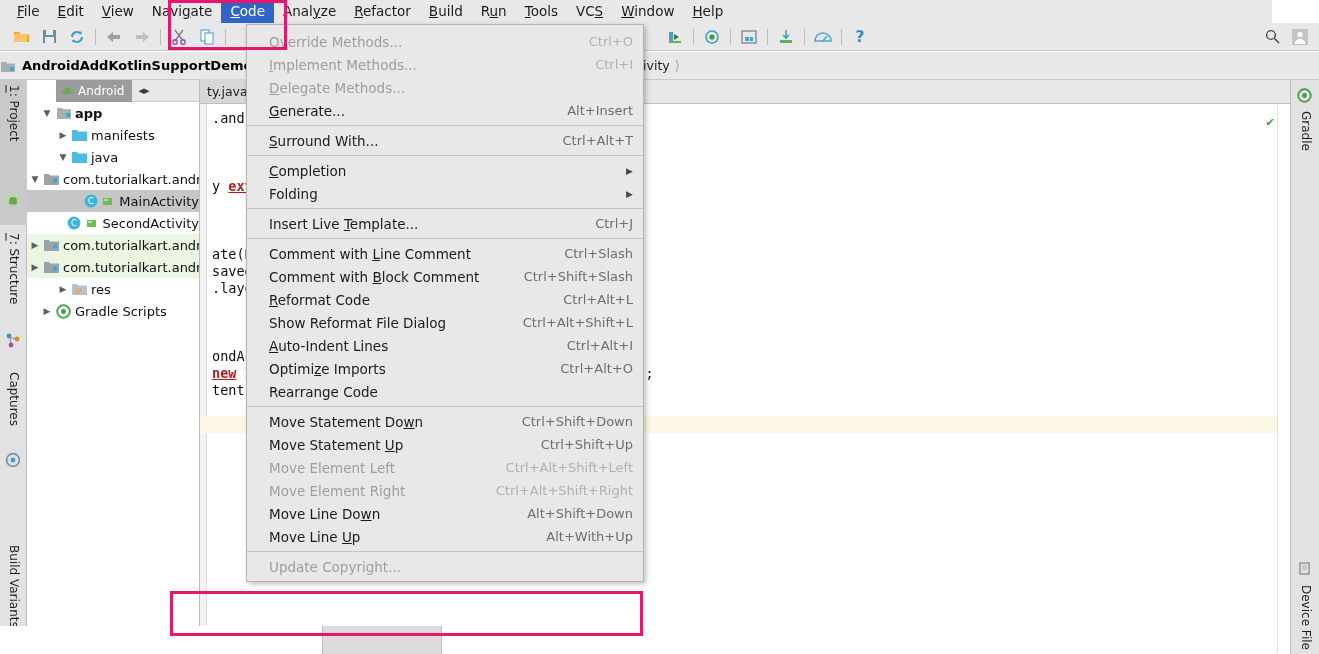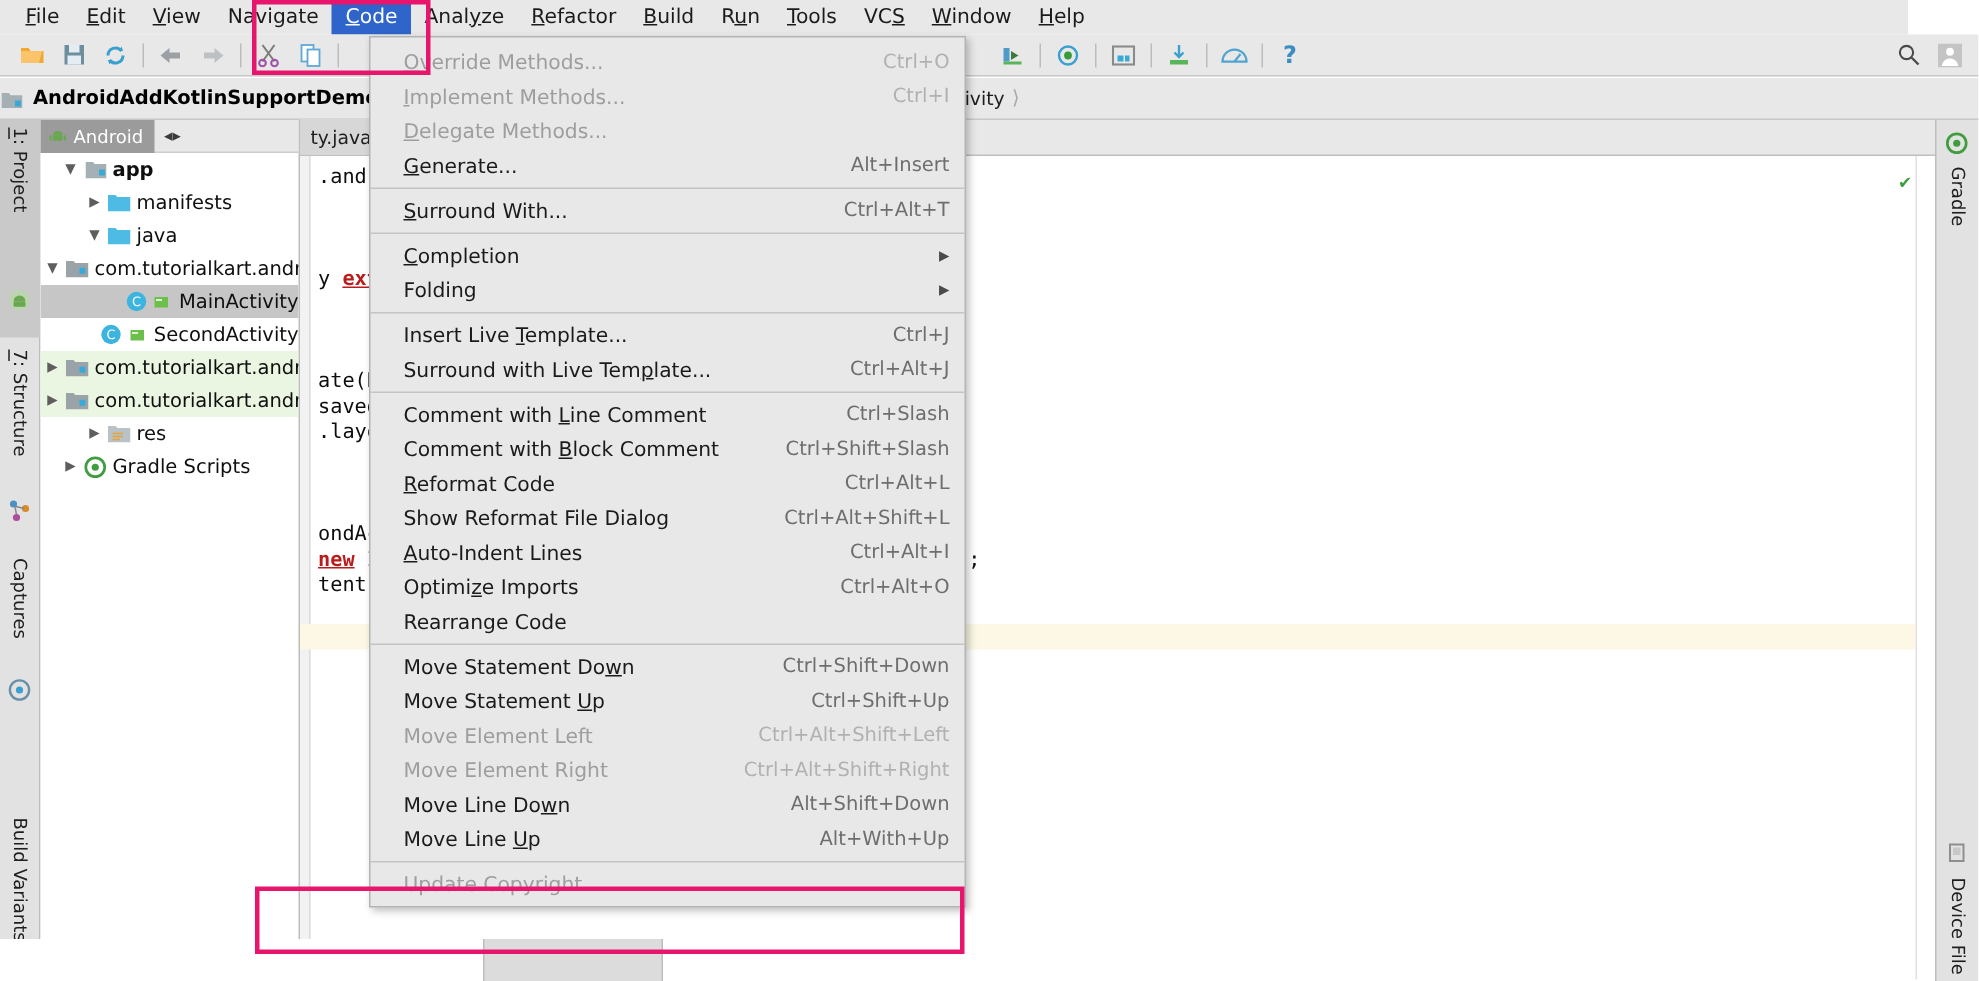--- a/index.html
+++ b/index.html
@@ -84,20 +84,21 @@
   
   .treepanel {
     position: absolute; left: 27px; top: 80px; width: 173px; height: 574px;
     background: #ffffff;
     border-right: 1px solid #bdbdbd;
   }
   .treetabs {
     height: 22px; background: #e8e8e8;
     display: flex; align-items: center;
     border-bottom: 1px solid #cccccc;
+    margin-left: 29px;
   }
   .treetab {
     height: 22px; padding: 0 8px 0 5px;
     display: flex; align-items: center; gap: 4px;
     background: #9b9b9b; color: #ffffff; font-size: 12px;
   }
   .treetab-arrows { color: #3a3a3a; font-size: 11px; padding: 0 6px; }
   .treebody { position: relative; height: 552px; overflow: hidden; }
   .trow {
     height: 22px; display: flex; align-items: center;
@@ -677,25 +678,20 @@
       <span class="subarrow">▶</span>
     </div>
 
     <div class="dsep"></div>
 
     <div class="drow">
       <span class="lbl">Insert Live <span class="u">T</span>emplate...</span>
         <span class="gap"></span>
       <span class="acc">Ctrl+J</span>
     </div>
-    <div class="drow">
-      <span class="lbl">Surround with Live Tem<span class="u">p</span>late...</span>
-        <span class="gap"></span>
-      <span class="acc">Ctrl+Alt+J</span>
-    </div>
 
     <div class="dsep"></div>
 
     <div class="drow">
       <span class="lbl">Comment with <span class="u">L</span>ine Comment</span>
         <span class="gap"></span>
       <span class="acc">Ctrl+Slash</span>
     </div>
     <div class="drow">
       <span class="lbl">Comment with <span class="u">B</span>lock Comment</span>

